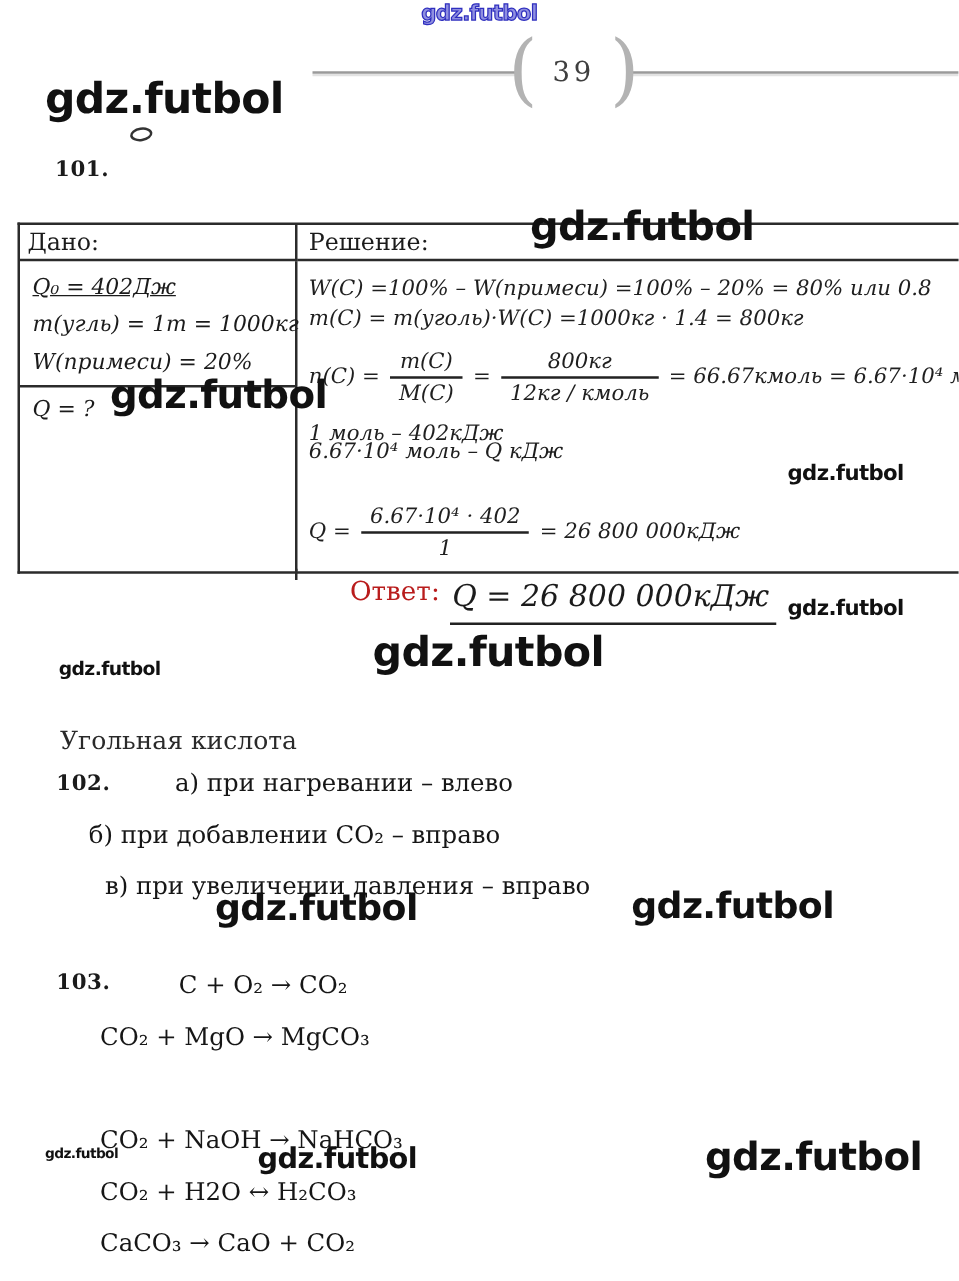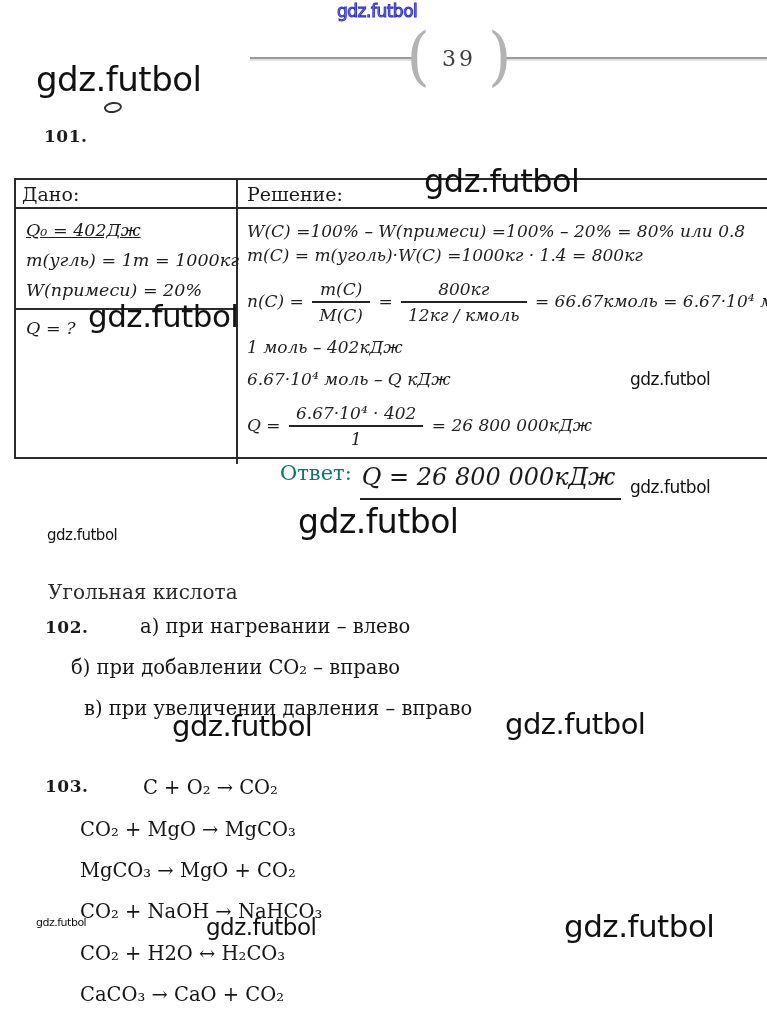--- a/index.html
+++ b/index.html
@@ -3,21 +3,21 @@
 <meta charset="utf-8">
 <style>
   html,body{margin:0;padding:0;background:#fff;}
   .page{
     position:relative;width:767px;height:1025px;background:#ffffff;overflow:hidden;
     font-family:"DejaVu Serif","Liberation Serif",serif;color:#1b1b1b;
   }
   
   .wm{
     position:absolute;font-family:"DejaVu Sans","Liberation Sans",sans-serif;
-    font-weight:400;color:#111;letter-spacing:-0.5px;white-space:nowrap;z-index:5;
+    font-weight:700;color:#111;letter-spacing:-0.5px;white-space:nowrap;z-index:5;
     line-height:1;
     text-align:right;
   }
   .wm-blue{
     color:#8f8fe0;-webkit-text-stroke:1px #2f2fbf;text-stroke:1px #2f2fbf;
   }
   .wm1{left:337px;top:3px;font-size:17px;}
   .wm2{left:36px;top:62px;font-size:34px;}
   .wm3{left:424px;top:165px;font-size:32px;}
   .wm4{left:88px;top:301px;font-size:31px;}
@@ -62,21 +62,21 @@
   .given-item{height:30px;line-height:30px;padding-left:10px;font-size:17.5px;white-space:nowrap;}
   .given-item.first{margin-top:6px;text-decoration:underline;}
   .given-divider{border-top:2px solid #2b2b2b;width:100%;margin-top:3px;}
   .given-find{height:30px;line-height:30px;padding-left:10px;font-size:17.5px;margin-top:3px;}
   .sol-line{position:absolute;left:9px;font-size:17px;white-space:nowrap;color:#1f1f1f;}
   .frac{display:inline-block;text-align:center;vertical-align:middle;margin:0 3px;}
   .frac .num{display:block;padding:0 7px 2px 7px;border-bottom:2px solid #222;}
   .frac .den{display:block;padding:2px 7px 0 7px;}
   
   .answer-row{position:absolute;left:280px;top:461px;display:flex;align-items:flex-start;}
-  .answer-label{font-size:21px;color:#0f766e;}
+  .answer-label{font-size:21px;color:#b91c1c;}
   .answer-value{font-size:24px;margin-left:8px;border-bottom:2px solid #222;padding:2px 6px 7px 2px;white-space:nowrap;}
   
   .it102-0{left:140px;top:615px;}
   .it102-1{left:71px;top:656px;}
   .it102-2{left:84px;top:697px;}
   
   .eq103-0{left:143px;top:776px;}
   .eq103-1{left:80px;top:818px;}
   .eq103-2{left:80px;top:859px;}
   .eq103-3{left:80px;top:900px;}
@@ -128,21 +128,21 @@
       <div class="sol-line math" style="top:12px;">W(C) =100% – W(примеси) =100% – 20% = 80%  или  0.8</div>
       <div class="sol-line math" style="top:36px;">m(C) = m(уголь)·W(C) =1000кг · 1.4 = 800кг</div>
       <div class="sol-line math" style="top:70px;">
         <span>n(C) =</span>
         <span class="frac"><span class="num">m(C)</span><span class="den">M(C)</span></span>
         <span>=</span>
         <span class="frac"><span class="num">800кг</span><span class="den">12кг / кмоль</span></span>
         <span>= 66.67кмоль = 6.67·10⁴ моль</span>
       </div>
       <div class="sol-line math" style="top:128px;">1  моль – 402кДж</div>
-      <div class="sol-line math" style="top:160px;text-align:right;">6.67·10⁴  моль – Q  кДж</div>
+      <div class="sol-line math" style="top:142px;text-align:right;">6.67·10⁴  моль – Q  кДж</div>
       <div class="sol-line math" style="top:194px;">
         <span>Q =</span>
         <span class="frac"><span class="num">6.67·10⁴ · 402</span><span class="den">1</span></span>
         <span>= 26 800 000кДж</span>
       </div>
     </div>
   </div>
   <div class="divider-tail"></div>
 
   <div class="answer-row">
@@ -153,18 +153,17 @@
   <div class="note-text">Угольная кислота</div>
 
   <div class="prob-num p102-num">102.</div>
   <div class="item it102-0">а) при нагревании – влево</div>
   <div class="item it102-1">б) при добавлении СО₂ – вправо</div>
   <div class="item it102-2">в) при увеличении давления – вправо</div>
 
   <div class="prob-num p103-num">103.</div>
   <div class="item eq103-0">C + O₂ → CO₂</div>
   <div class="item eq103-1">CO₂ + MgO → MgCO₃</div>
-  <div class="item eq103-2">MgCO₃ → MgO + CO₂</div>
   <div class="item eq103-3">CO₂ + NaOH → NaHCO₃</div>
   <div class="item eq103-4">CO₂ + H2O ↔ H₂CO₃</div>
   <div class="item eq103-5">CaCO₃ → CaO + CO₂</div>
 
 </div>
 
 </body></html>

